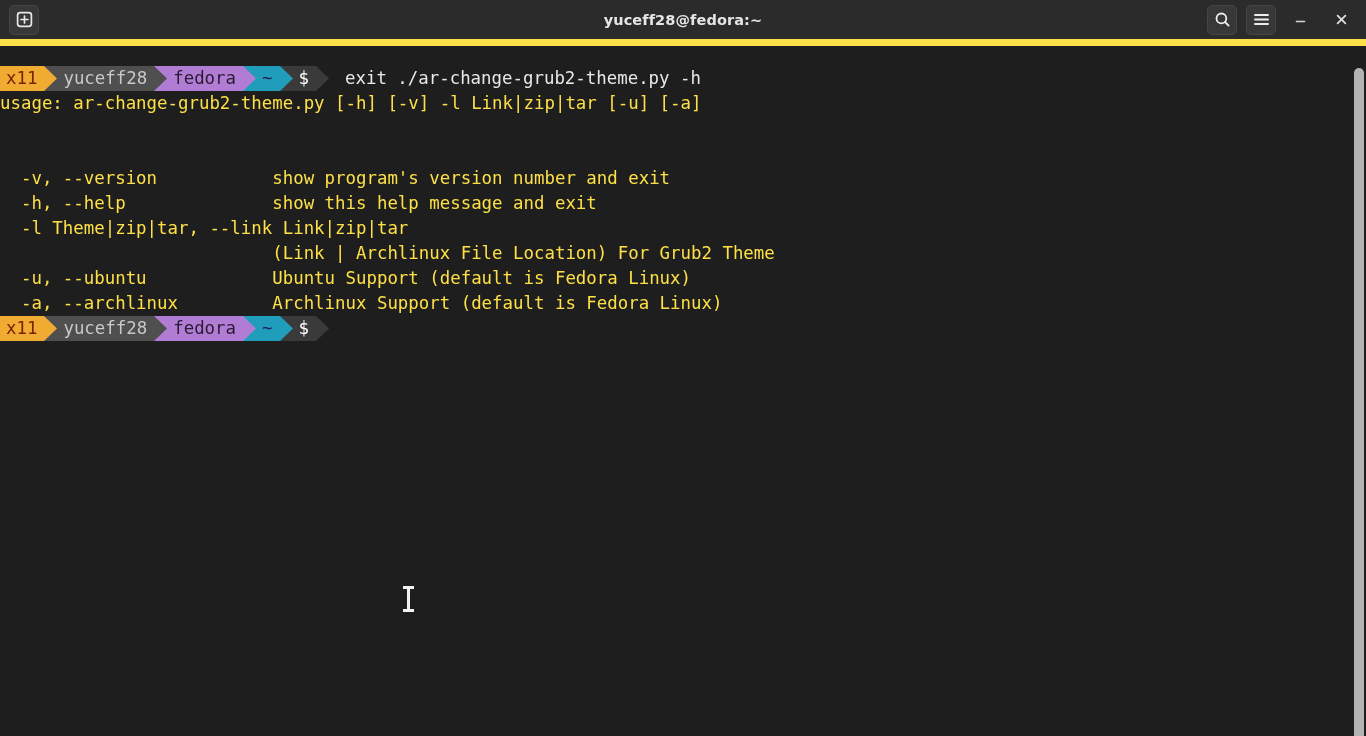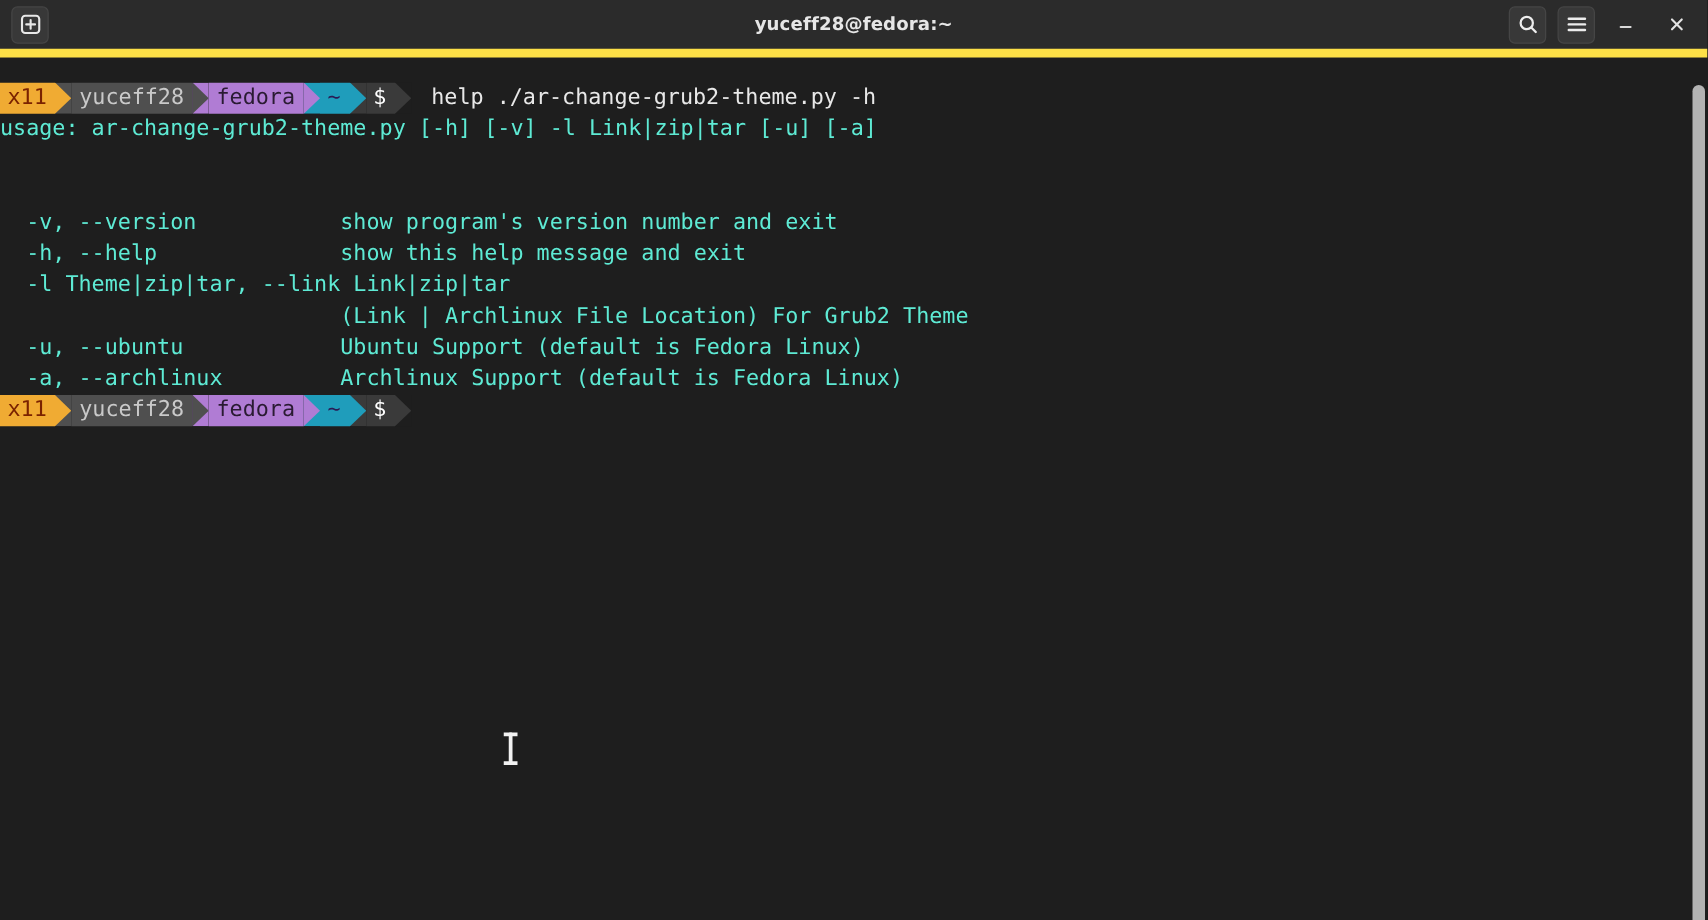--- a/index.html
+++ b/index.html
@@ -88,21 +88,21 @@
     top: 0;
     left: 0;
     right: 0;
     padding-top: 0;
   }
   .line {
     height: 25px;
     line-height: 25px;
     font-family: "DejaVu Sans Mono", monospace;
     font-size: 17.4px;
-    color: #5eead4;
+    color: #fde047;
     white-space: pre;
     letter-spacing: 0px;
   }
   .line.blank { color: transparent; }
 
   
   .prompt-line {
     height: 25px;
     line-height: 25px;
     display: flex;
@@ -240,21 +240,21 @@
       <div class="seg" id="p1s3" style="background: rgb(31, 157, 187); color: rgb(42, 27, 85);"><span>~</span></div>
       <div class="arrow" id="p1a3"><svg width="13" height="25" viewBox="0 0 13 25">
             <rect x="0" y="0" width="13" height="25" fill="#3a3a3a"></rect>
             <path d="M0,0 L13,12.5 L0,25 Z" fill="#1f9dbb"></path>
           </svg></div>
       <div class="seg" id="p1s4" style="background: rgb(58, 58, 58); color: rgb(255, 255, 255);"><span>$</span></div>
       <div class="arrow" id="p1a4"><svg width="13" height="25" viewBox="0 0 13 25">
             <rect x="0" y="0" width="13" height="25" fill="#1e1e1e"></rect>
             <path d="M0,0 L13,12.5 L0,25 Z" fill="#3a3a3a"></path>
           </svg></div>
-      <div class="cmd">help ./ar-change-grub2-theme.py -h</div>
+      <div class="cmd">exit ./ar-change-grub2-theme.py -h</div>
     </div>
 
     <div class="line">usage: ar-change-grub2-theme.py [-h] [-v] -l Link|zip|tar [-u] [-a]</div>
     <div class="line blank"></div>
     <div class="line blank"></div>
     <div class="line">  -v, --version           show program's version number and exit</div>
     <div class="line">  -h, --help              show this help message and exit</div>
     <div class="line">  -l Theme|zip|tar, --link Link|zip|tar</div>
     <div class="line">                          (Link | Archlinux File Location) For Grub2 Theme</div>
     <div class="line">  -u, --ubuntu            Ubuntu Support (default is Fedora Linux)</div>

